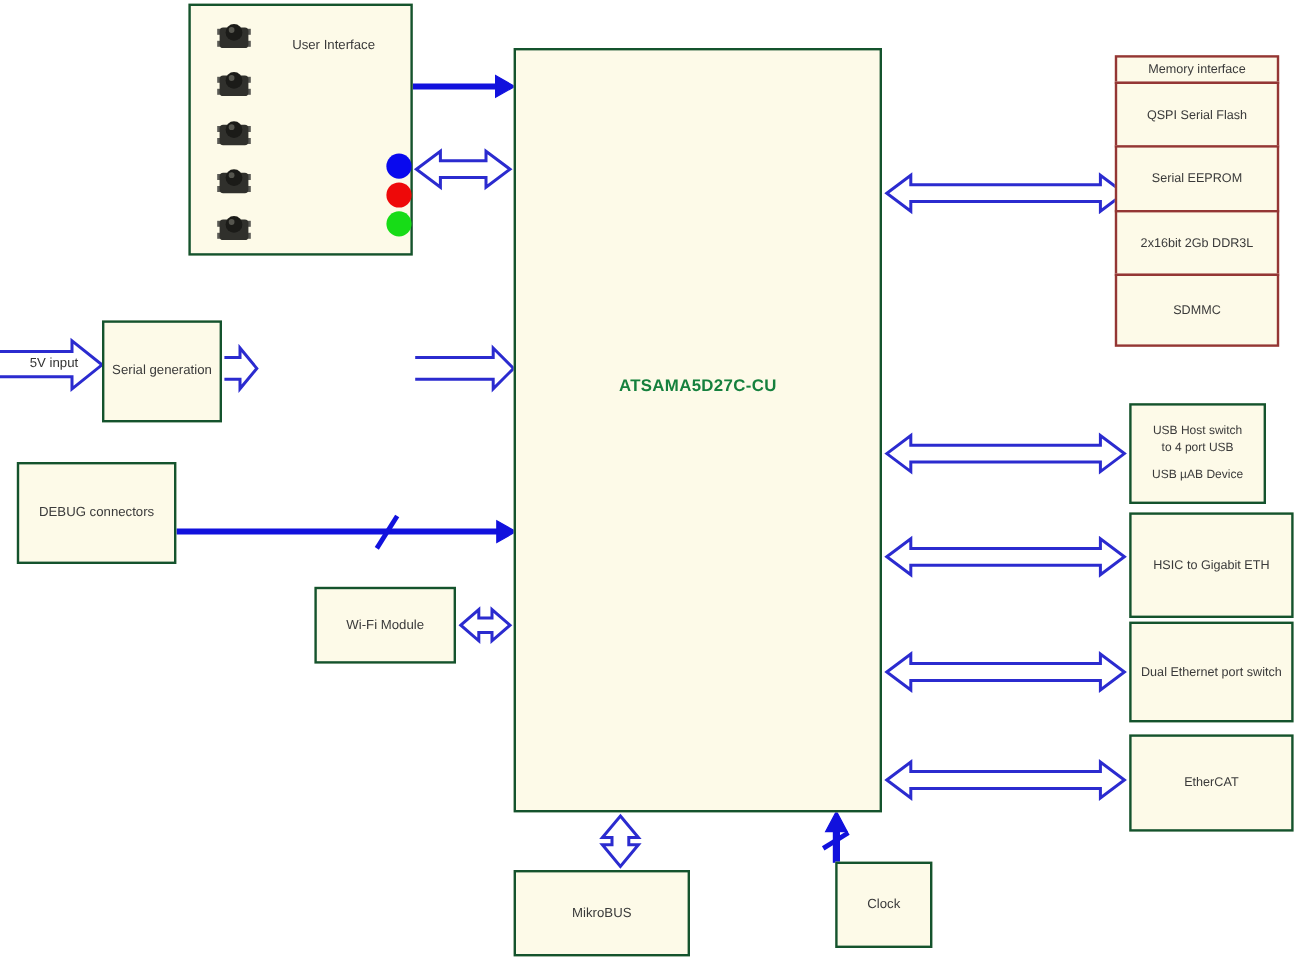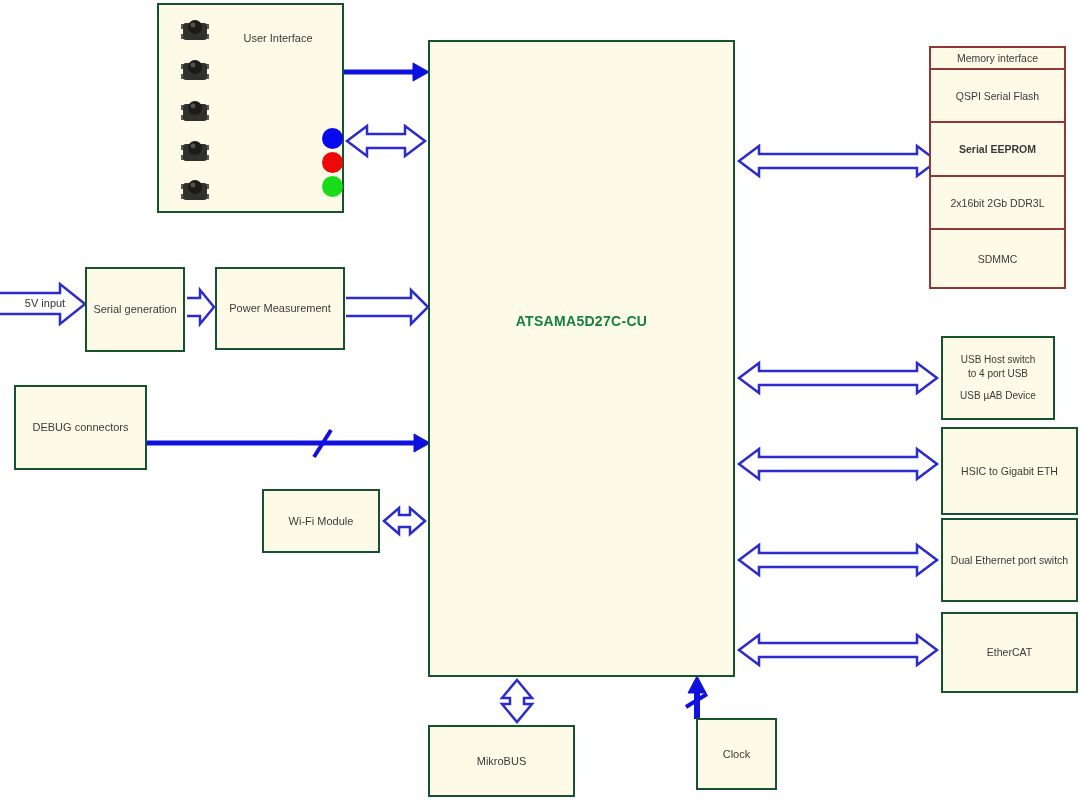--- a/index.html
+++ b/index.html
@@ -126,21 +126,21 @@
       <span class="led" style="left: 163px; top: 171px; background: rgb(23, 220, 23);"></span>
     </div>
 
     <div class="box" style="left:428px;top:40px;width:307px;height:637px;">
       <span class="chip-label">ATSAMA5D27C-CU</span>
     </div>
 
     <div class="mem-stack">
       <div class="mem-cell" style="height:24px;">Memory interface</div>
       <div class="mem-cell" style="height:55px;">QSPI Serial Flash</div>
-      <div class="mem-cell" style="height:56px;font-weight:bold;">Serial EEPROM</div>
+      <div class="mem-cell" style="height:56px;">Serial EEPROM</div>
       <div class="mem-cell" style="height:55px;">2x16bit 2Gb DDR3L</div>
       <div class="mem-cell" style="height:61px;">SDMMC</div>
     </div>
 
     <div class="box col" style="left:941px;top:336px;width:114px;height:84px;font-size:10px;">
       <span>USB Host switch</span>
       <span>to 4 port USB</span>
       <span class="usb-line3">USB µAB Device</span>
     </div>
 
@@ -153,23 +153,20 @@
     </div>
 
     <div class="box" style="left:941px;top:612px;width:137px;height:81px;font-size:10.5px;">
       <span>EtherCAT</span>
     </div>
 
     <div class="box" style="left:85px;top:267px;width:100px;height:85px;">
       <span>Serial generation</span>
     </div>
 
-    <div class="box" style="left:215px;top:267px;width:130px;height:83px;">
-      <span>Power Measurement</span>
-    </div>
 
     <div class="box" style="left:14px;top:385px;width:133px;height:85px;">
       <span>DEBUG connectors</span>
     </div>
 
     <div class="box" style="left:262px;top:489px;width:118px;height:64px;">
       <span>Wi-Fi Module</span>
     </div>
 
     <div class="box" style="left:428px;top:725px;width:147px;height:72px;">

